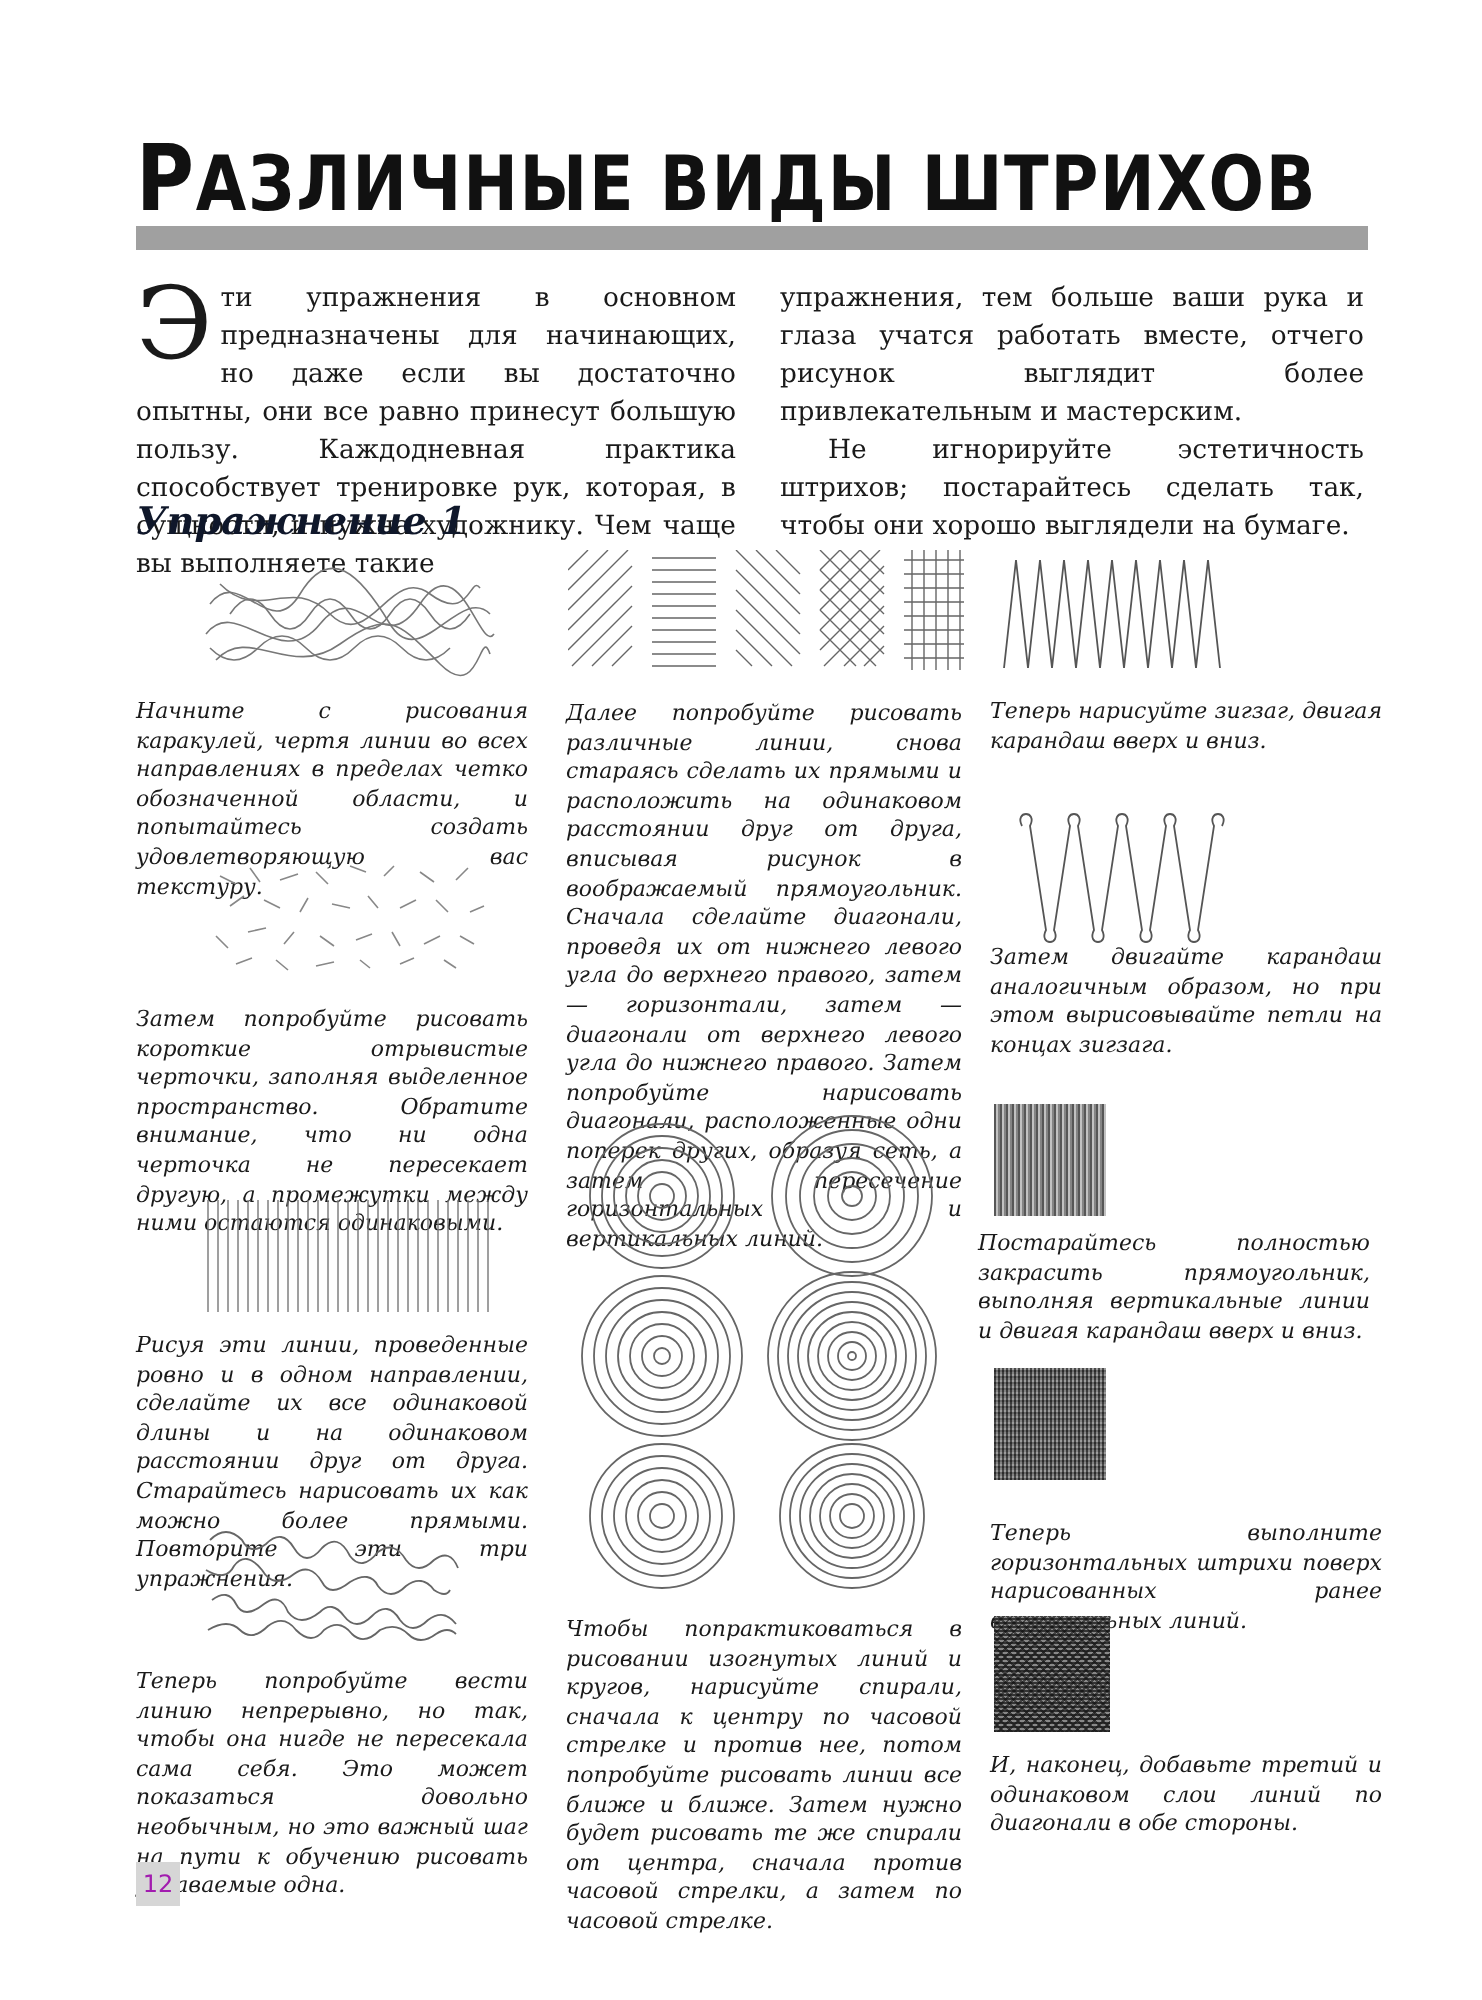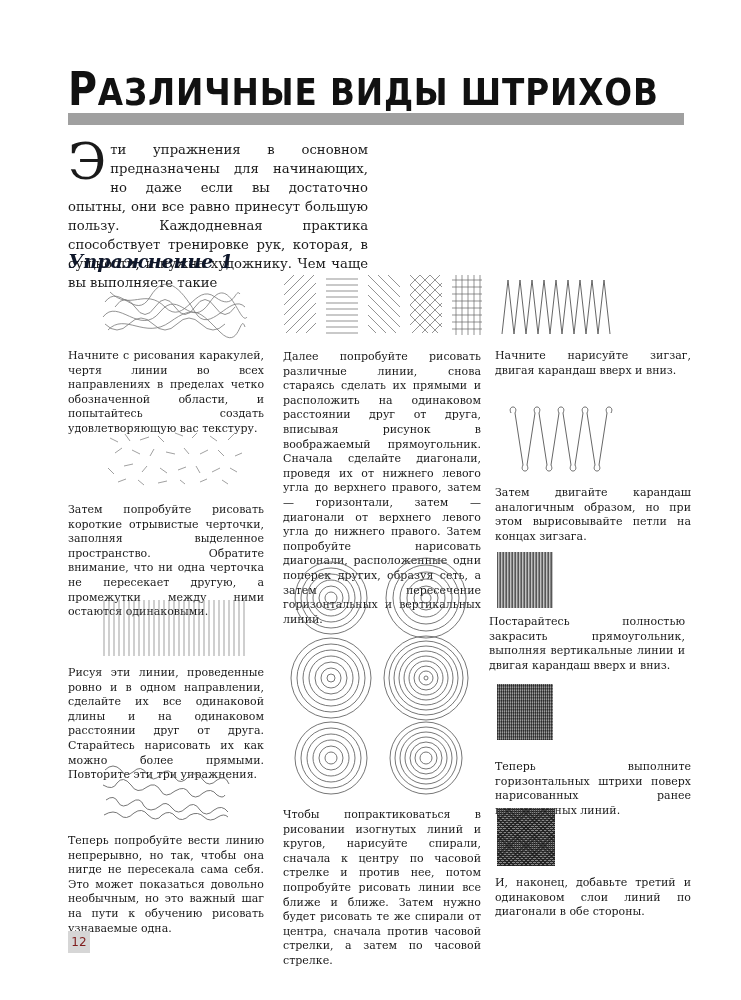--- a/index.html
+++ b/index.html
@@ -9,38 +9,40 @@
       font-weight: bold; font-size: 38px; letter-spacing: 1px; color: #111; transform: scaleX(0.86); transform-origin: left top; white-space: nowrap; }
     .title .cap { font-size: 46px; }
     .title-bar { position: absolute; left: 68px; top: 113px; width: 616px; height: 12px; background: #a0a0a0; }
     .intro { position: absolute; top: 140px; font-size: 13.2px; line-height: 19px; text-align: justify; }
     .intro-left { left: 68px; width: 300px; }
     .intro-right { left: 390px; width: 292px; }
     .dropcap { float: left; font-size: 50px; line-height: 40px; margin: 2px 4px 0 0; font-weight: normal; }
     .indent { text-indent: 24px; margin: 0; }
     p { margin: 0; }
     .exercise-heading { position: absolute; left: 68px; top: 250px; font-family: "DejaVu Serif", serif; font-style: italic; font-weight: bold; font-size: 19px; color: #0f172a; }
-    .caption { position: absolute; font-size: 11px; line-height: 14.6px; text-align: justify; color: #1a1a1a; }
+    .caption { position: absolute; font-size: 11px; line-height: 14.6px; text-align: justify; color: #1a1a1a; font-style: italic; }
     .illus { position: absolute; }
     .page-num { position: absolute; left: 68px; top: 931px; width: 22px; height: 22px; background: #d6d6d6;
-      font-family: "DejaVu Sans", sans-serif; font-size: 12px; line-height: 22px; text-align: center; color: #7f1d1d; }
+      font-family: "DejaVu Sans", sans-serif; font-size: 12px; line-height: 22px; text-align: center; color: #a21caf; }
   </style>
 </head>
 <body>
 
 <div class="title">
   <span class="cap">Р</span><span>АЗЛИЧНЫЕ ВИДЫ ШТРИХОВ</span>
 </div>
 <div class="title-bar"></div>
 
 <div class="intro intro-left">
   <span class="dropcap">Э</span>
   <span>ти упражнения в основном предназначены для начинающих, но даже если вы достаточно опытны, они все равно принесут большую пользу. Каждодневная практика способствует тренировке рук, которая, в сущности, и нужна художнику. Чем чаще вы выполняете такие</span>
 </div>
 <div class="intro intro-right">
+  <p>упражнения, тем больше ваши рука и глаза учатся работать вместе, отчего рисунок выглядит более привлекательным и мастерским.</p>
+  <p class="indent">Не игнорируйте эстетичность штрихов; постарайтесь сделать так, чтобы они хорошо выглядели на бумаге.</p>
 </div>
 
 <div class="exercise-heading">Упражнение 1</div>
 
 <svg class="illus" style="left:100px;top:282px" width="150" height="58" viewBox="0 0 150 58">
   <g fill="none" stroke="#777" stroke-width="0.8">
     <path d="M5 20 C20 0 35 40 50 15 S80 5 95 30 S130 10 145 25"></path>
     <path d="M3 35 C18 15 40 55 60 30 S90 50 110 20 S140 45 147 35"></path>
     <path d="M8 48 C25 30 45 58 70 40 S100 30 120 50 S140 30 145 45"></path>
     <path d="M10 10 C30 30 45 5 65 25 S95 0 115 15 S135 5 140 12"></path>
@@ -158,28 +160,28 @@
         <circle r="11"></circle>
         <circle r="6"></circle>
     </g>
   </g>
 </svg>
 <div class="caption" style="left:283px;top:808px;width:198px">Чтобы попрактиковаться в рисовании изогнутых линий и кругов, нарисуйте спирали, сначала к центру по часовой стрелке и против нее, потом попробуйте рисовать линии все ближе и ближе. Затем нужно будет рисовать те же спирали от центра, сначала против часовой стрелки, а затем по часовой стрелке.</div>
 
 <svg class="illus" style="left:498px;top:276px" width="120" height="62" viewBox="0 0 120 62">
   <path fill="none" stroke="#555" stroke-width="0.9" d="M4 58 L10 4 L16 58 L22 4 L28 58 L34 4 L40 58 L46 4 L52 58 L58 4 L64 58 L70 4 L76 58 L82 4 L88 58 L94 4 L100 58 L106 4 L112 58"></path>
 </svg>
-<div class="caption" style="left:495px;top:349px;width:196px">Начните нарисуйте зигзаг, двигая карандаш вверх и вниз.</div>
+<div class="caption" style="left:495px;top:349px;width:196px">Теперь нарисуйте зигзаг, двигая карандаш вверх и вниз.</div>
 
 <svg class="illus" style="left:505px;top:405px" width="120" height="68" viewBox="0 0 120 68">
   <g fill="none" stroke="#555" stroke-width="0.9">
     <path d="M6 8 C2 0 14 0 10 8 L18 60 C14 68 26 68 22 60 L30 8 C26 0 38 0 34 8 L42 60 C38 68 50 68 46 60 L54 8 C50 0 62 0 58 8 L66 60 C62 68 74 68 70 60 L78 8 C74 0 86 0 82 8 L90 60 C86 68 98 68 94 60 L102 8 C98 0 110 0 106 8"></path>
   </g>
 </svg>
-<div class="caption" style="left:495px;top:486px;width:196px">Затем двигайте карандаш аналогичным образом, но при этом вырисовывайте петли на концах зигзага.</div>
+<div class="caption" style="left:495px;top:472px;width:196px">Затем двигайте карандаш аналогичным образом, но при этом вырисовывайте петли на концах зигзага.</div>
 
 <div class="illus" style="left:497px;top:552px;width:56px;height:56px;background:repeating-linear-gradient(90deg,#444 0 1px,#bbb 1px 2px,#777 2px 3px);opacity:0.9"></div>
 <div class="caption" style="left:489px;top:615px;width:196px">Постарайтесь полностью закрасить прямоугольник, выполняя вертикальные линии и двигая карандаш вверх и вниз.</div>
 
 <div class="illus" style="left:497px;top:684px;width:56px;height:56px;background:repeating-linear-gradient(90deg,rgba(40,40,40,0.7) 0 1px,rgba(160,160,160,0.5) 1px 2px),repeating-linear-gradient(0deg,#333 0 1px,#999 1px 2px,#666 2px 3px)"></div>
 <div class="caption" style="left:495px;top:760px;width:196px">Теперь выполните горизонтальных штрихи поверх нарисованных ранее вертикальных линий.</div>
 
 <div class="illus" style="left:497px;top:808px;width:58px;height:58px;background:repeating-linear-gradient(45deg,rgba(20,20,20,0.6) 0 1px,transparent 1px 3px),repeating-linear-gradient(-45deg,rgba(20,20,20,0.6) 0 1px,transparent 1px 3px),repeating-linear-gradient(0deg,#333 0 1px,#888 1px 2px),#555"></div>
 <div class="caption" style="left:495px;top:876px;width:196px">И, наконец, добавьте третий и одинаковом слои линий по диагонали в обе стороны.</div>
 

